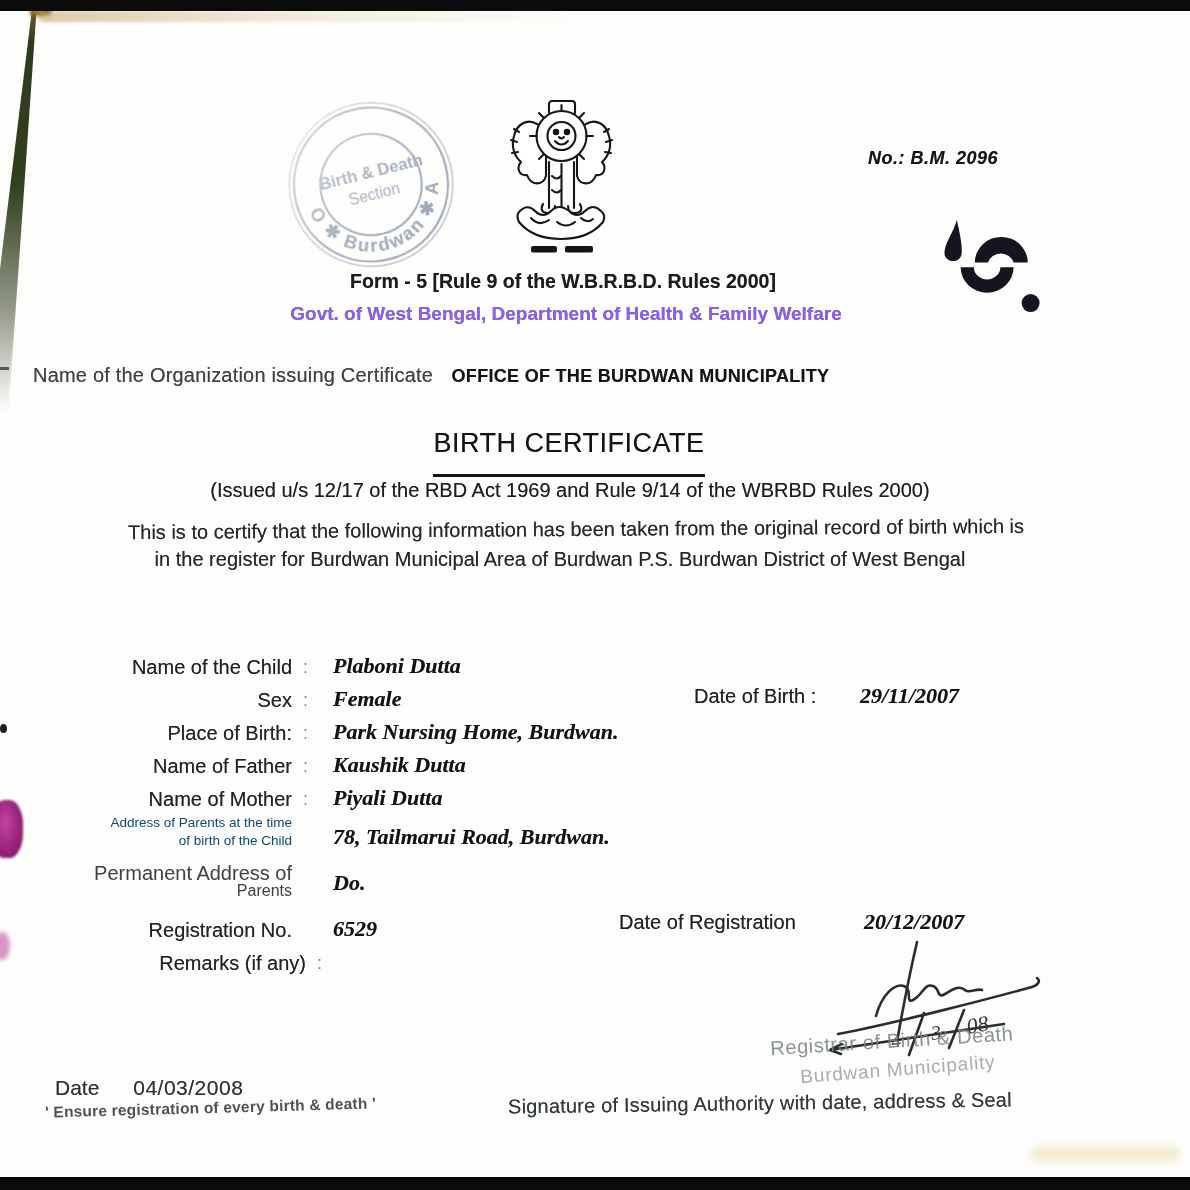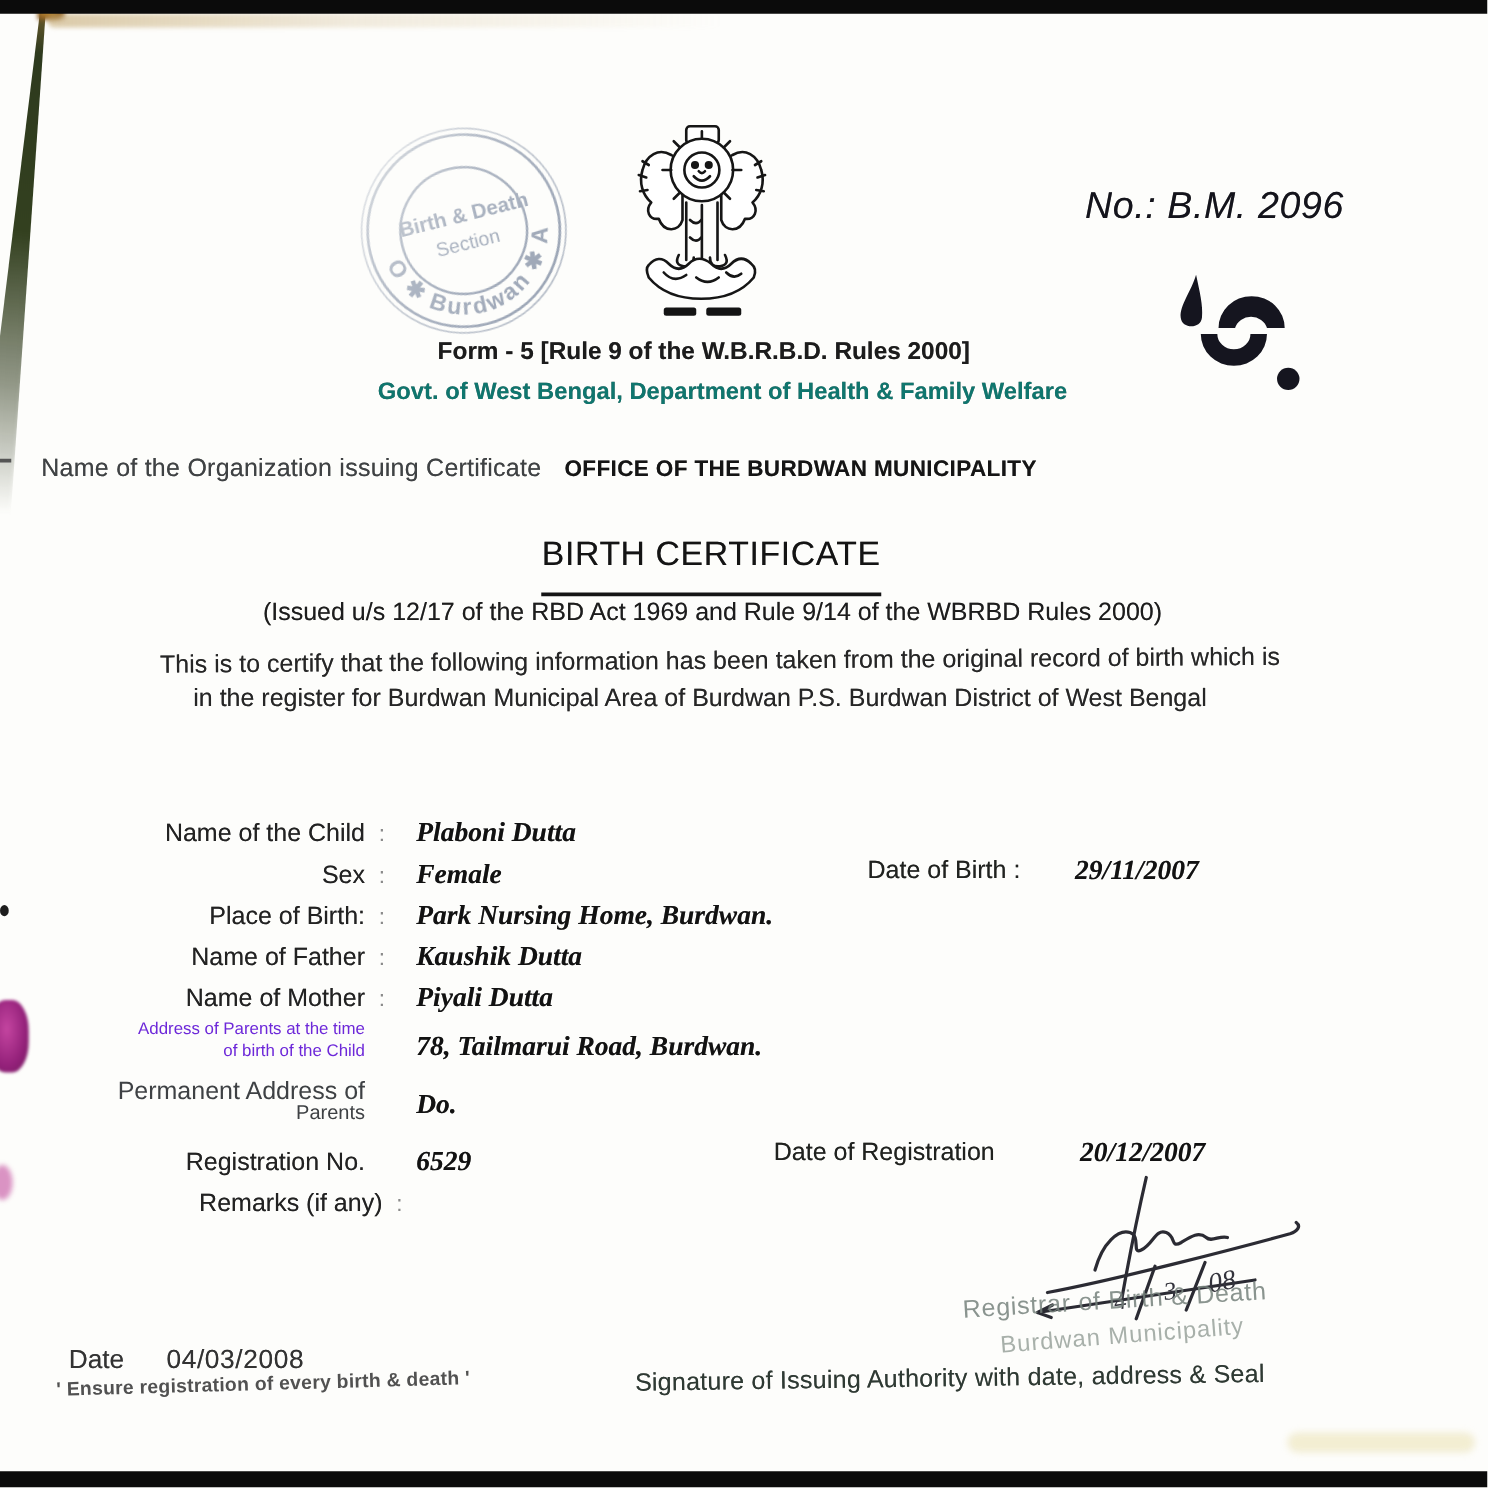--- a/index.html
+++ b/index.html
@@ -34,39 +34,39 @@
     filter:blur(1.2px);}
   .pink-dot{position:absolute;left:-6px;top:932px;width:16px;height:28px;border-radius:50%;
     background:rgba(190,60,150,.55);filter:blur(2px);}
   .edge-dash{position:absolute;left:0px;top:367px;width:9px;height:3px;background:#555;filter:blur(.5px);}
   .edge-dot{position:absolute;left:0px;top:724px;width:7px;height:9px;border-radius:50%;background:#1d1d1d;filter:blur(.6px);}
   
   .stamp{position:absolute;left:276px;top:92px;width:190px;height:185px;transform:rotate(-14deg);opacity:.95;}
   .emblem{position:absolute;left:499px;top:96px;width:125px;height:160px;filter:blur(.3px);}
   .form-line{position:absolute;left:163px;top:270px;width:800px;text-align:center;
     font-weight:bold;font-size:19.5px;color:#1c1c1c;}
-  .govt-line{position:absolute;left:175px;top:303px;width:806px;text-align:center;
-    font-weight:bold;font-size:19px;color:#0f766e;}
-  .cert-no{position:absolute;left:868px;top:148px;font-weight:normal;font-style:italic;
-    font-size:30px;letter-spacing:.5px;color:#14141c;}
+  .govt-line{position:absolute;left:163px;top:303px;width:806px;text-align:center;
+    font-weight:bold;font-size:19px;color:#8b5cf6;}
+  .cert-no{position:absolute;left:868px;top:148px;font-weight:bold;font-style:italic;
+    font-size:18px;letter-spacing:.5px;color:#14141c;}
   .muni-logo{position:absolute;left:930px;top:218px;width:118px;height:104px;}
   
   .org-line{position:absolute;left:33px;top:364px;width:1130px;white-space:nowrap;}
   .org-label{font-size:20px;color:#3f4244;letter-spacing:.2px;}
   .org-value{font-size:18px;font-weight:bold;color:#151515;margin-left:14px;letter-spacing:.3px;}
   
   .title{position:absolute;left:0px;top:428px;width:1138px;text-align:center;}
   .title span{font-size:27px;font-weight:normal;letter-spacing:.5px;color:#141414;
     border-bottom:3px solid #141414;padding-bottom:16px;}
   .issued{position:absolute;left:0px;top:479px;width:1140px;text-align:center;font-size:20px;color:#1d1d1d;}
   .certify1{position:absolute;left:0px;top:518px;width:1152px;text-align:center;font-size:20px;color:#262626;transform:rotate(-.4deg);}
   .certify2{position:absolute;left:0px;top:548px;width:1120px;text-align:center;font-size:20px;color:#262626;}
   
   .lbl{position:absolute;right:898px;white-space:nowrap;font-size:20px;color:#222;text-align:right;}
-  .lbl-sm{position:absolute;right:898px;white-space:nowrap;text-align:right;color:#6d28d9;}
+  .lbl-sm{position:absolute;right:898px;white-space:nowrap;text-align:right;color:#0c4a6e;}
   .colon{position:absolute;left:303px;font-size:18px;color:#8a8a8a;}
   .val{position:absolute;left:333px;white-space:nowrap;
     font-family:"Liberation Serif","DejaVu Serif",serif;
     font-weight:bold;font-style:italic;font-size:22px;color:#121212;}
   .rlabel{position:absolute;white-space:nowrap;font-size:20px;color:#20221f;}
   
   .sign-svg{position:absolute;left:812px;top:936px;width:240px;height:122px;}
   .registrar1{position:absolute;left:770px;top:1028px;width:300px;font-size:20px;color:#76827c;
     transform:rotate(-3.5deg);letter-spacing:.6px;opacity:.85;}
   .registrar2{position:absolute;left:800px;top:1056px;width:260px;font-size:19px;color:#8b968f;

